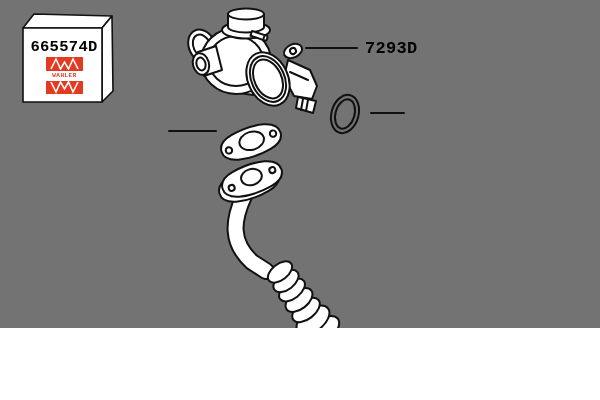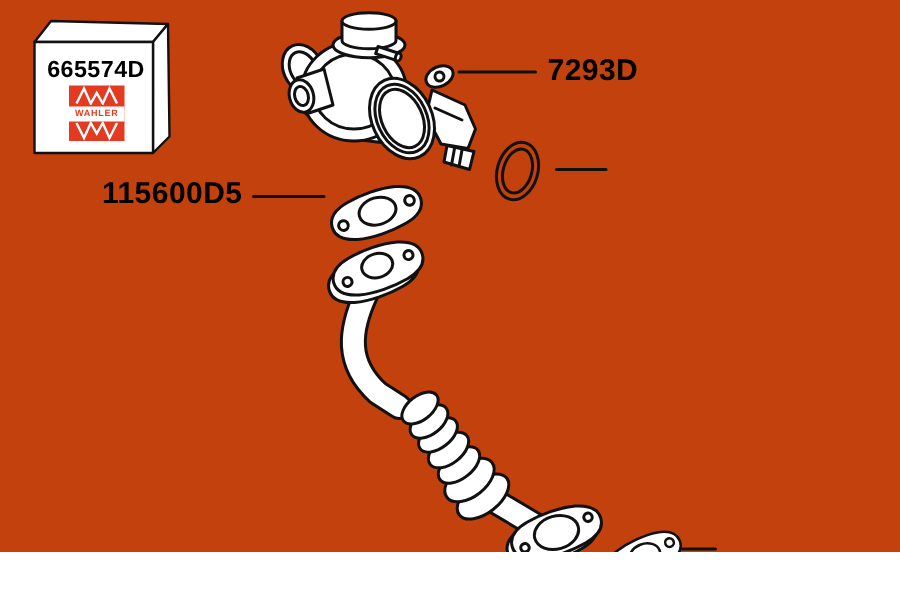--- a/index.html
+++ b/index.html
@@ -1,26 +1,26 @@
 <!DOCTYPE html>
 <html><head>
 <meta charset="utf-8">
 <style>
   html,body { margin:0; padding:0; background:#fff; }
   .canvas {
-    position:relative; width:600px; height:368px; background:#c2410c;
-    font-family:Liberation Sans, sans-serif; overflow:hidden;
+    position:relative; width:600px; height:328px; background:#737373;
+    font-family:Liberation Mono, monospace; overflow:hidden;
   }
   svg.art { position:absolute; left:0; top:0; }
   .ln   { stroke:#111; stroke-width:2; fill:none; stroke-linecap:round; stroke-linejoin:round; }
   .fw   { fill:#fff; }
   .thin { stroke-width:1.6; }
   .part-label {
     position:absolute; transform:translateY(-50%);
-    font-weight:bold; font-size:20px; color:#000; white-space:nowrap;
+    font-weight:bold; font-size:17px; color:#000; white-space:nowrap;
     letter-spacing:0.3px;
   }
   .box-number {
     position:absolute; left:25px; top:38px; width:78px; text-align:center;
     font-weight:bold; font-size:15.5px; color:#000; letter-spacing:0.3px;
   }
   .logo {
     position:absolute; left:46px; top:57px; width:37px; height:37px;
     background:#e43a22;
   }
@@ -163,15 +163,14 @@
     <svg width="37" height="13" style="top:0">
       <path d="M 5 12 L 10 2 L 14.5 12 L 18.5 5 L 22.5 12 L 27 2 L 32 12" stroke="#fff" stroke-width="1.6" fill="none"></path>
     </svg>
     <div class="band">WAHLER</div>
     <svg width="37" height="13" style="top:24px">
       <path d="M 5 1 L 10 11 L 14.5 1 L 18.5 8 L 22.5 1 L 27 11 L 32 1" stroke="#fff" stroke-width="1.6" fill="none"></path>
     </svg>
   </div>
 
   <div class="part-label" style="left:365px; top:48px">7293D</div>
-  <div class="part-label" style="left:68px;  top:130px">115600D5</div>
 
 </div>
 
 </body></html>

